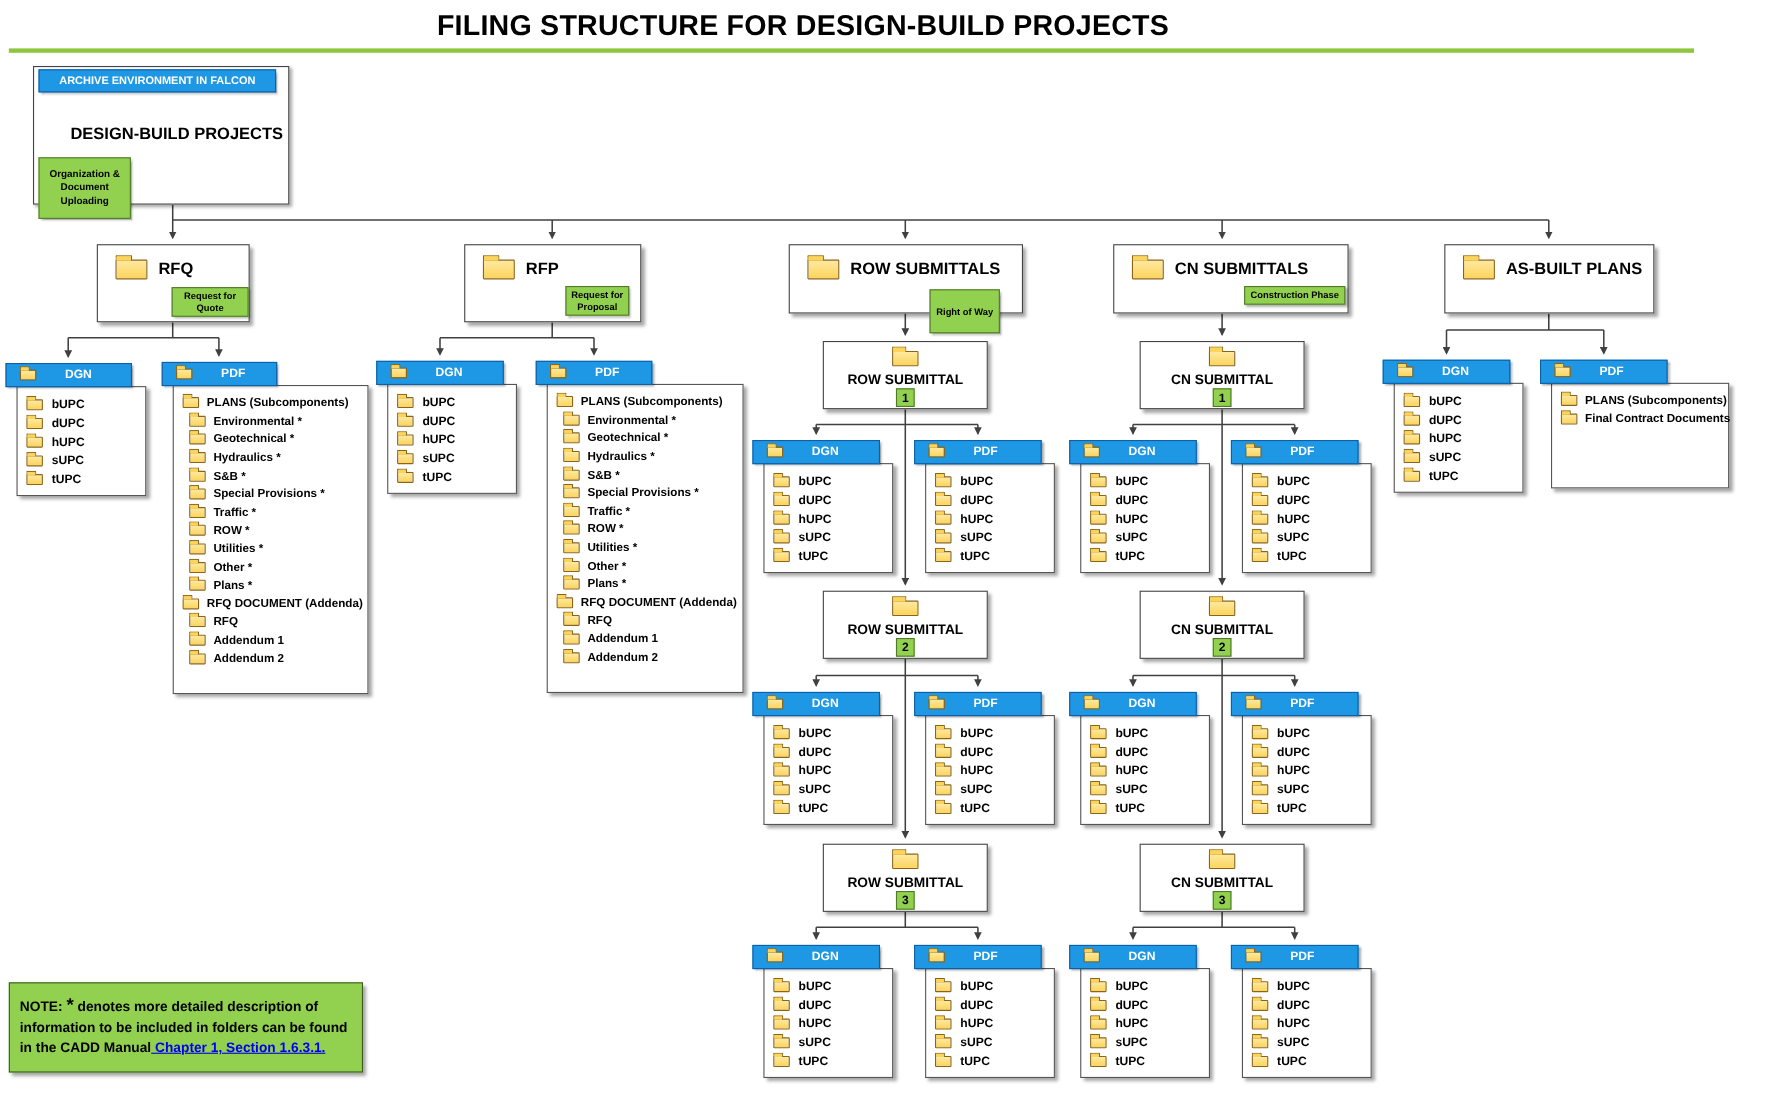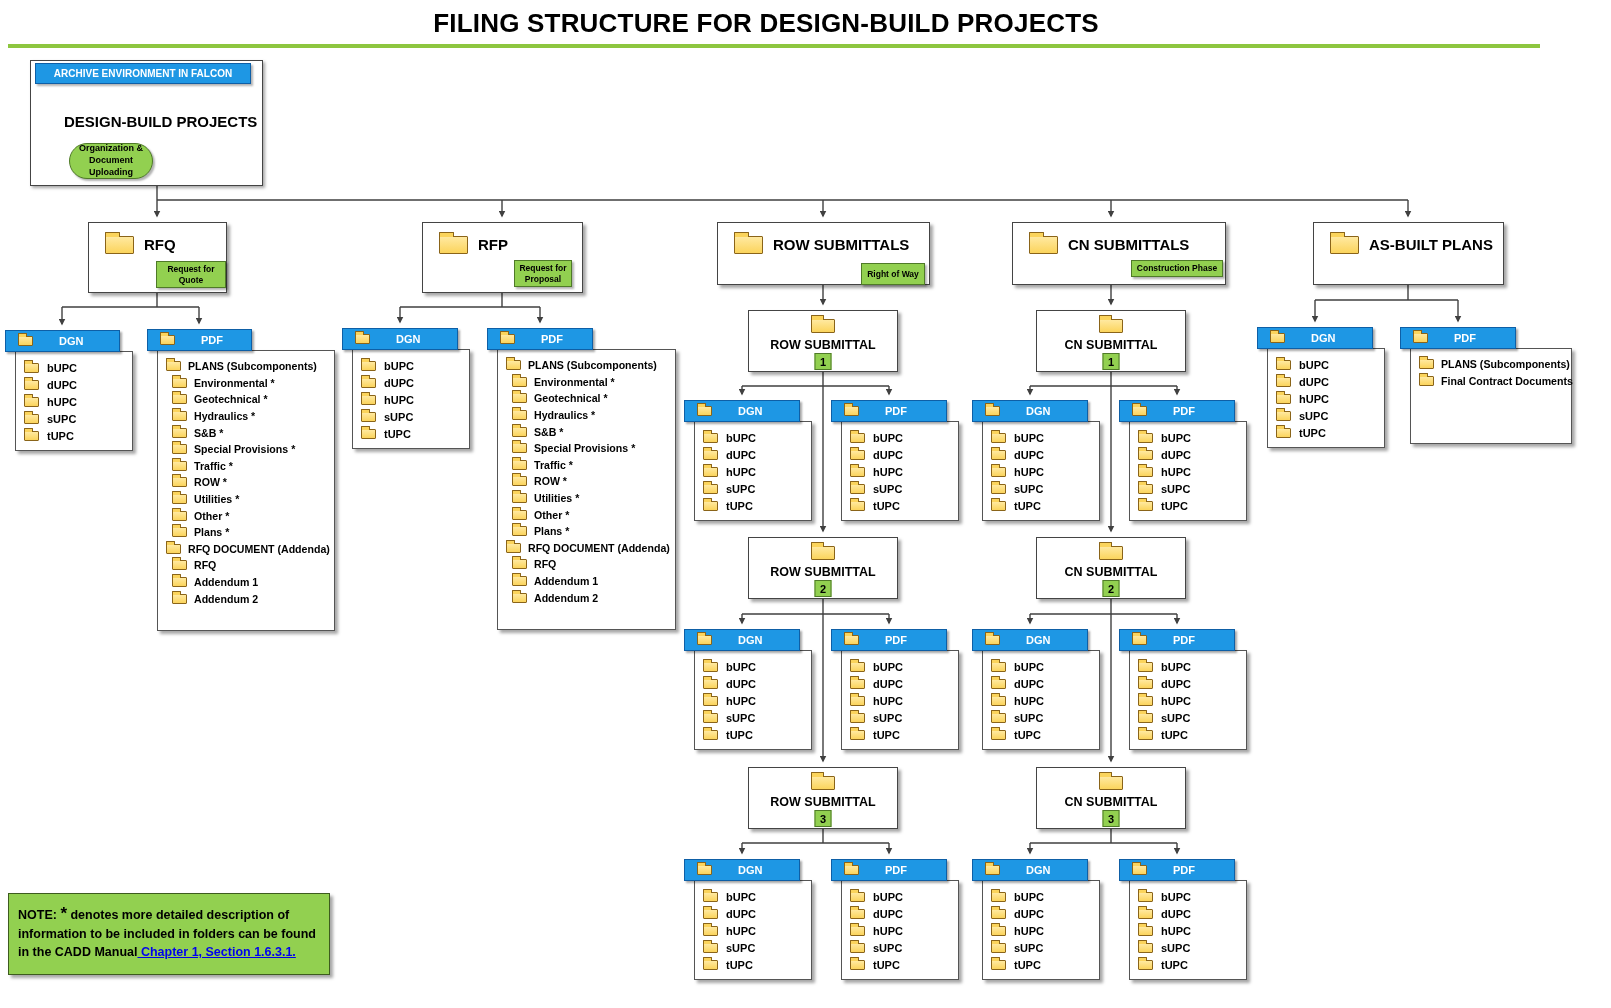--- a/index.html
+++ b/index.html
@@ -5,36 +5,36 @@
   * { margin:0; padding:0; box-sizing:border-box; }
   html,body { background:#fff; }
   body { font-family:"Liberation Sans", sans-serif; }
   .canvas { position:relative; width:1611px; height:1008px; background:#fff; overflow:hidden; }
 
   .connectors { position:absolute; left:0; top:0; width:1611px; height:1008px; z-index:0; }
   .ln { stroke:var(--line_gray,#404040); stroke-width:1.4; fill:none; }
   #arr path { fill:var(--line_gray,#404040); }
 
   .title { position:absolute; top:8px; left:0; width:1460px; text-align:center;
-           font-size:26px; font-weight:bold; color:#000; letter-spacing:.2px;margin-left:36px; }
+           font-size:26px; font-weight:bold; color:#000; letter-spacing:.2px; }
   .rule { position:absolute; top:44px; left:8px; width:1532px; height:4px;
           background:var(--rule_green,#8DC63F); }
 
   .root-box { position:absolute; left:30px; top:60px; width:233px; height:126px;
               background:#fff; border:1px solid #444; box-shadow:2px 2px 3px rgba(0,0,0,.35); z-index:1; }
   .banner { position:absolute; left:4px; top:2px; width:216px; height:21px;
             background:var(--header_blue,#1E97E4); border:1px solid var(--header_blue_border,#0E5FA6);
             color:#fff; font-size:10px; font-weight:bold; display:flex; align-items:center; justify-content:center;
             box-shadow:2px 2px 2px rgba(0,0,0,.3); }
   .root-title { position:absolute; left:33px; top:52px; font-size:15px; font-weight:bold; }
 
   .tag { background:var(--tag_green,#92D050); border:1px solid var(--tag_green_border,#4F7A28);
          font-weight:bold; color:#000; display:flex; align-items:center; justify-content:center;
          text-align:center; box-shadow:2px 2px 2px rgba(0,0,0,.3); }
-  .root-tag { position:absolute; left:38px; top:82px; width:84px; height:36px; font-size:9px; line-height:1.3; padding:2px;border-radius:21px; }
+  .root-tag { position:absolute; left:4px; top:82px; width:84px; height:56px; font-size:9px; line-height:1.3; padding:2px; }
 
   .branch { position:absolute; background:#fff; border:1px solid #444;
             box-shadow:3px 3px 3px rgba(0,0,0,.35); display:flex; align-items:flex-start;
             padding:13px 0 0 16px; gap:10px; z-index:1; }
   .branch-title { font-size:15px; font-weight:bold; white-space:nowrap; }
   .branch-tag { position:absolute; font-size:8.5px; line-height:1.25; padding:2px 3px; }
 
   .folder { position:relative; display:inline-block; width:16px; height:11px;
             background:linear-gradient(180deg,#FFE9A0,var(--folder_yellow,#FBD45C));
             border:1px solid var(--folder_border,#8A6419); border-radius:1px; flex:none; }
@@ -142,21 +142,21 @@
     <div class="tag branch-tag" style="width:70px;right:0;top:38px">Request for Quote</div>
   </div>
   <div class="branch" style="left:422px;top:222px;width:161px;height:71px">
     <span class="folder folder-lg"></span>
     <span class="branch-title">RFP</span>
     <div class="tag branch-tag" style="width:58px;right:10px;top:37px">Request for Proposal</div>
   </div>
   <div class="branch" style="left:717px;top:222px;width:213px;height:63px">
     <span class="folder folder-lg"></span>
     <span class="branch-title">ROW SUBMITTALS</span>
-    <div class="tag branch-tag" style="width:64px;right:4px;top:40px;height:22px">Right of Way</div>
+    <div class="tag branch-tag" style="width:64px;right:20px;top:40px;height:40px">Right of Way</div>
   </div>
   <div class="branch" style="left:1012px;top:222px;width:214px;height:63px">
     <span class="folder folder-lg"></span>
     <span class="branch-title">CN SUBMITTALS</span>
     <div class="tag branch-tag" style="width:92px;right:2px;top:37px">Construction Phase</div>
   </div>
   <div class="branch" style="left:1313px;top:222px;width:191px;height:63px">
     <span class="folder folder-lg"></span>
     <span class="branch-title">AS-BUILT PLANS</span>
   </div>

